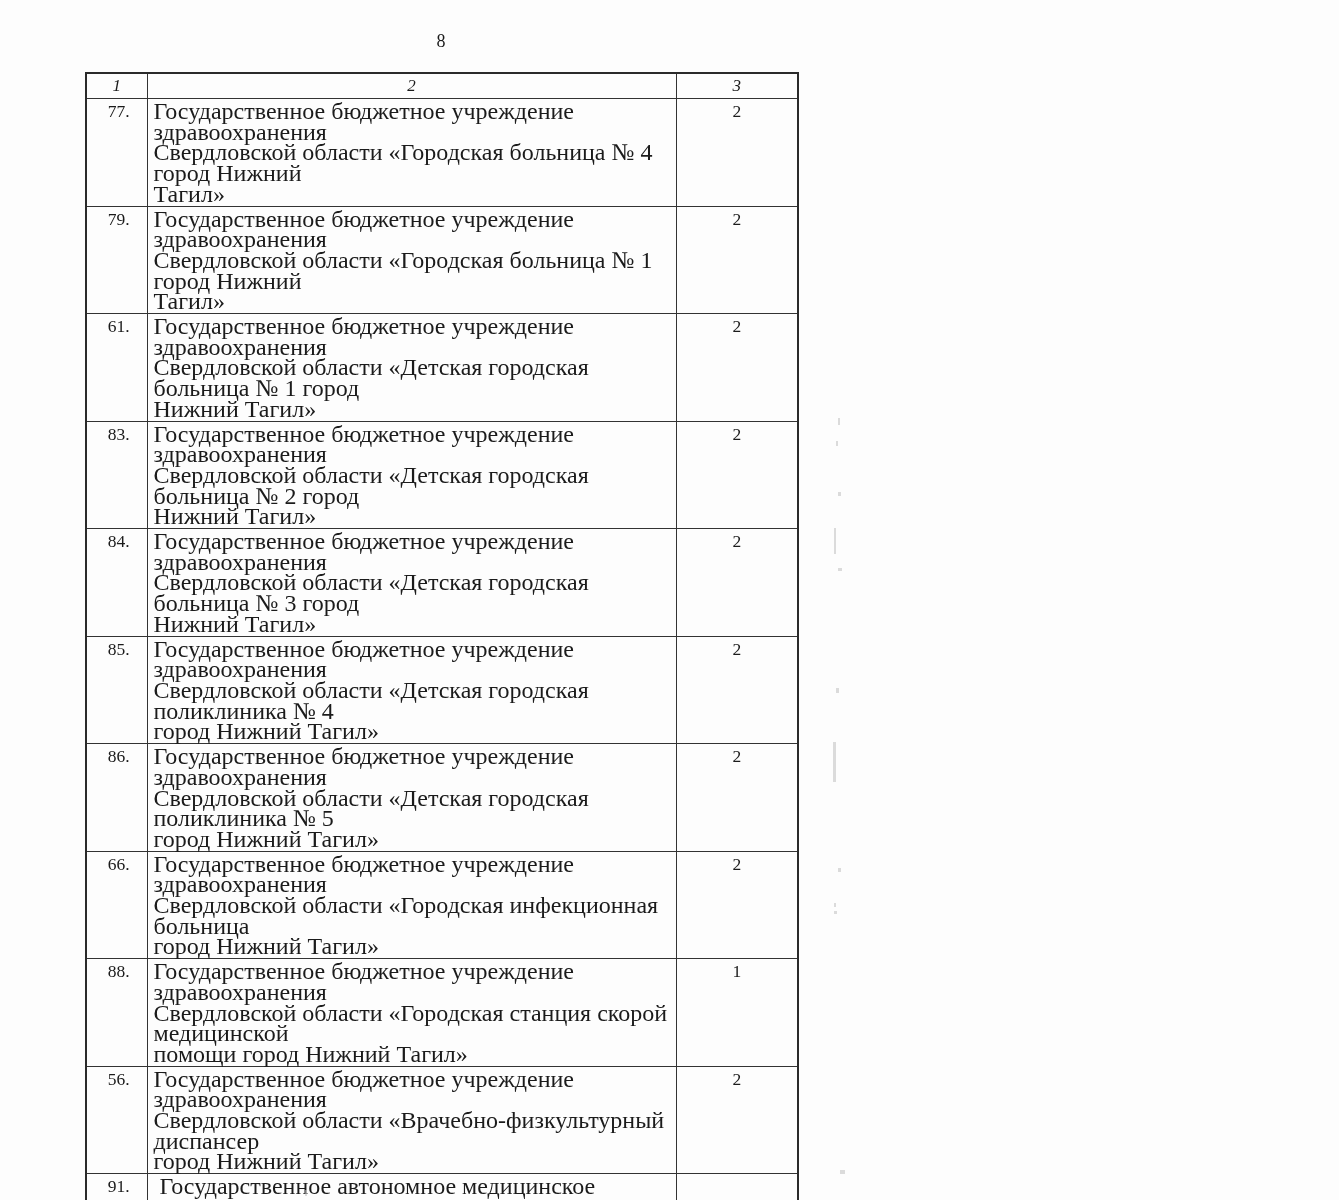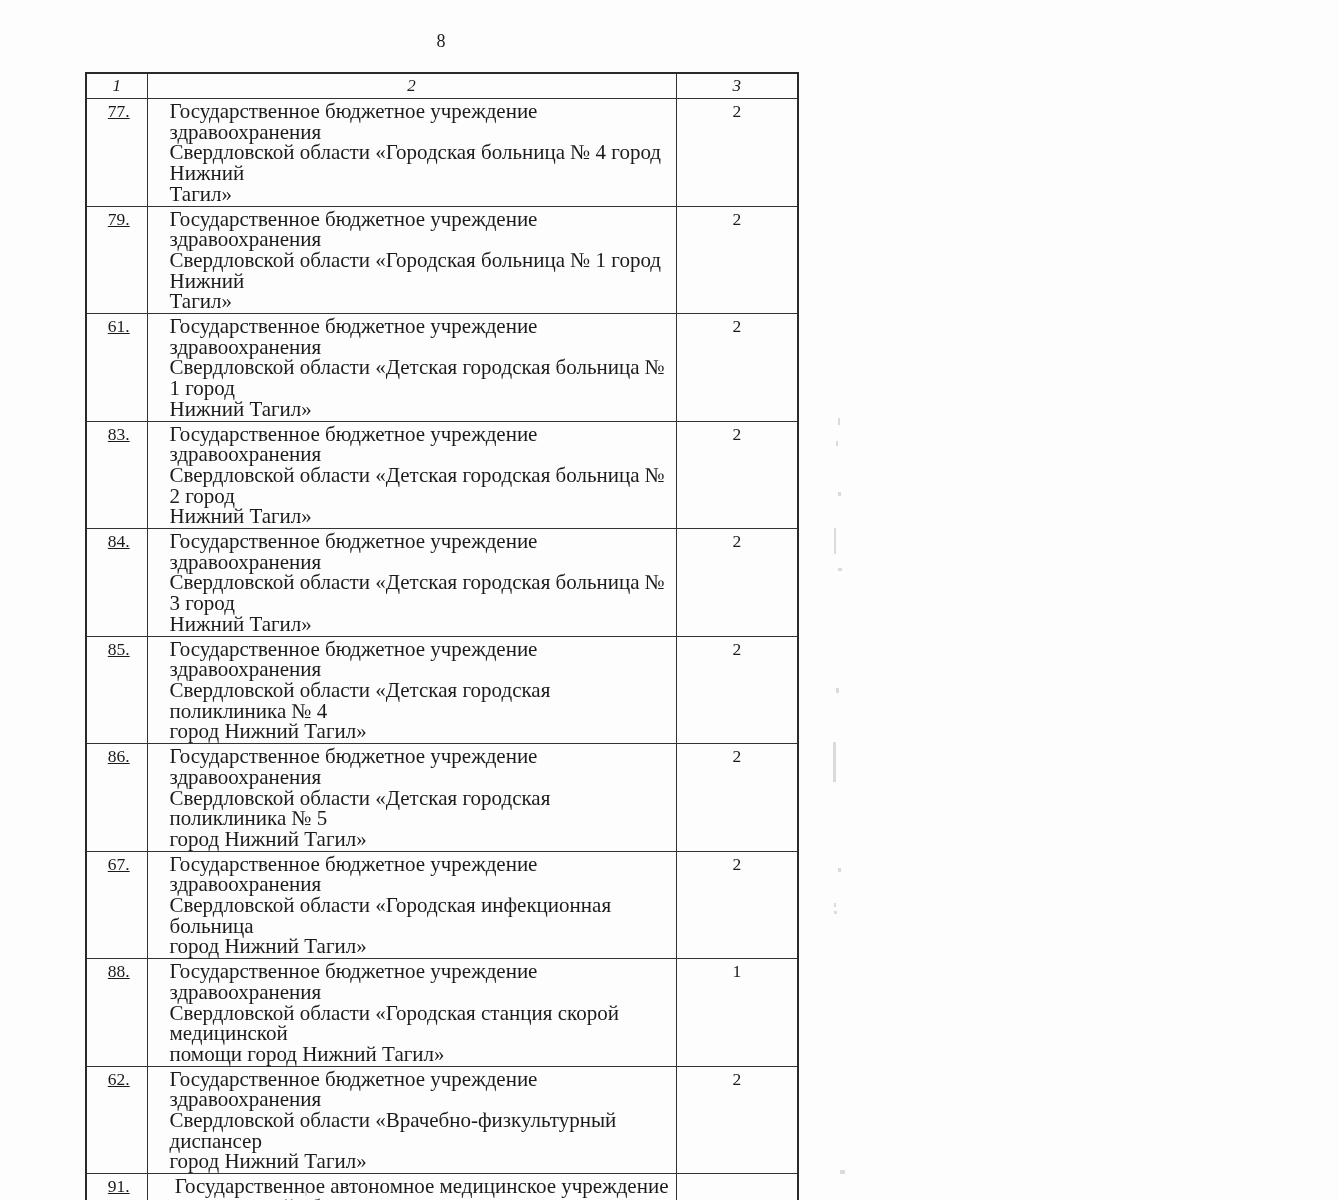--- a/index.html
+++ b/index.html
@@ -38,26 +38,25 @@
     text-align: center;
     vertical-align: middle;
     padding: 0;
   }
   td.num {
     text-align: center;
     vertical-align: top;
     font-size: 17.5px;
     line-height: 20.7px;
     padding: 2px 0 1px 4px;
-    text-decoration: underline;
   }
   td.name {
-    font-size: 21px;
+    font-size: 24px;
     line-height: 20.7px;
-    padding: 2px 4px 1px 22px;
+    padding: 2px 4px 1px 6px;
     vertical-align: top;
     white-space: pre-line;
   }
   td.value {
     text-align: center;
     vertical-align: top;
     font-size: 17.5px;
     line-height: 20.7px;
     padding: 2px 0 1px 0;
   }
@@ -144,37 +143,37 @@
 
   <tr>
     <td class="num">86.</td>
     <td class="name">Государственное бюджетное учреждение здравоохранения
 Свердловской области «Детская городская поликлиника № 5
 город Нижний Тагил»</td>
     <td class="value">2</td>
   </tr>
 
   <tr>
-    <td class="num">67.</td>
+    <td class="num">66.</td>
     <td class="name">Государственное бюджетное учреждение здравоохранения
 Свердловской области «Городская инфекционная больница
 город Нижний Тагил»</td>
     <td class="value">2</td>
   </tr>
 
   <tr>
     <td class="num">88.</td>
     <td class="name">Государственное бюджетное учреждение здравоохранения
 Свердловской области «Городская станция скорой медицинской
 помощи город Нижний Тагил»</td>
     <td class="value">1</td>
   </tr>
 
   <tr>
-    <td class="num">62.</td>
+    <td class="num">56.</td>
     <td class="name">Государственное бюджетное учреждение здравоохранения
 Свердловской области «Врачебно-физкультурный диспансер
 город Нижний Тагил»</td>
     <td class="value">2</td>
   </tr>
 
 
   <tr class="v-middle">
     <td class="num">91.</td>
     <td class="name">&nbsp;Государственное автономное медицинское учреждение

